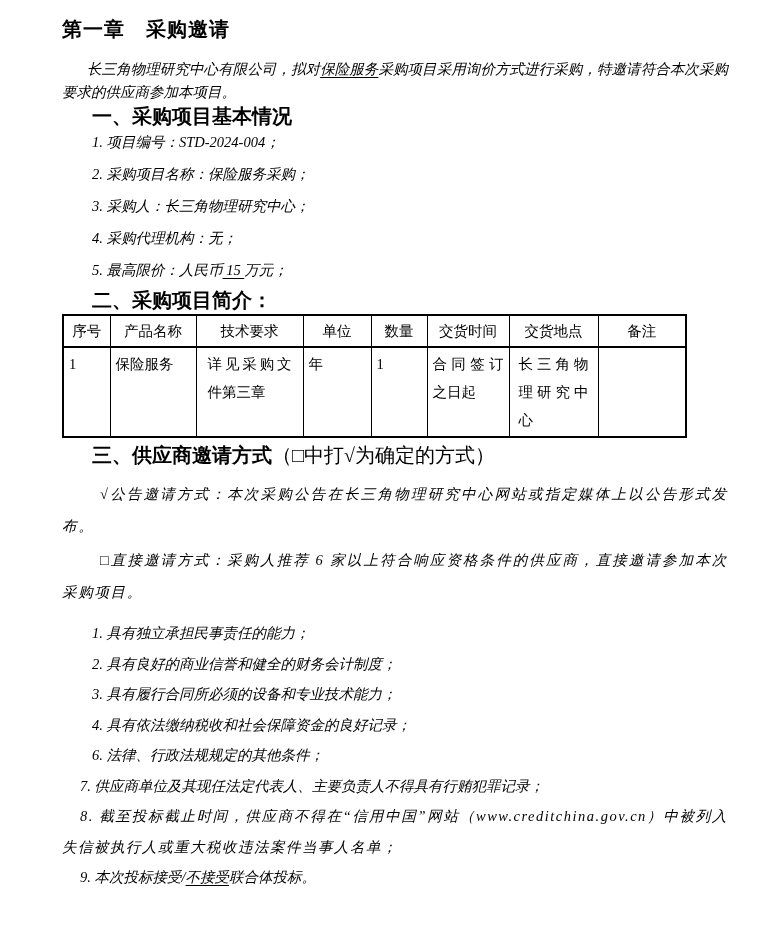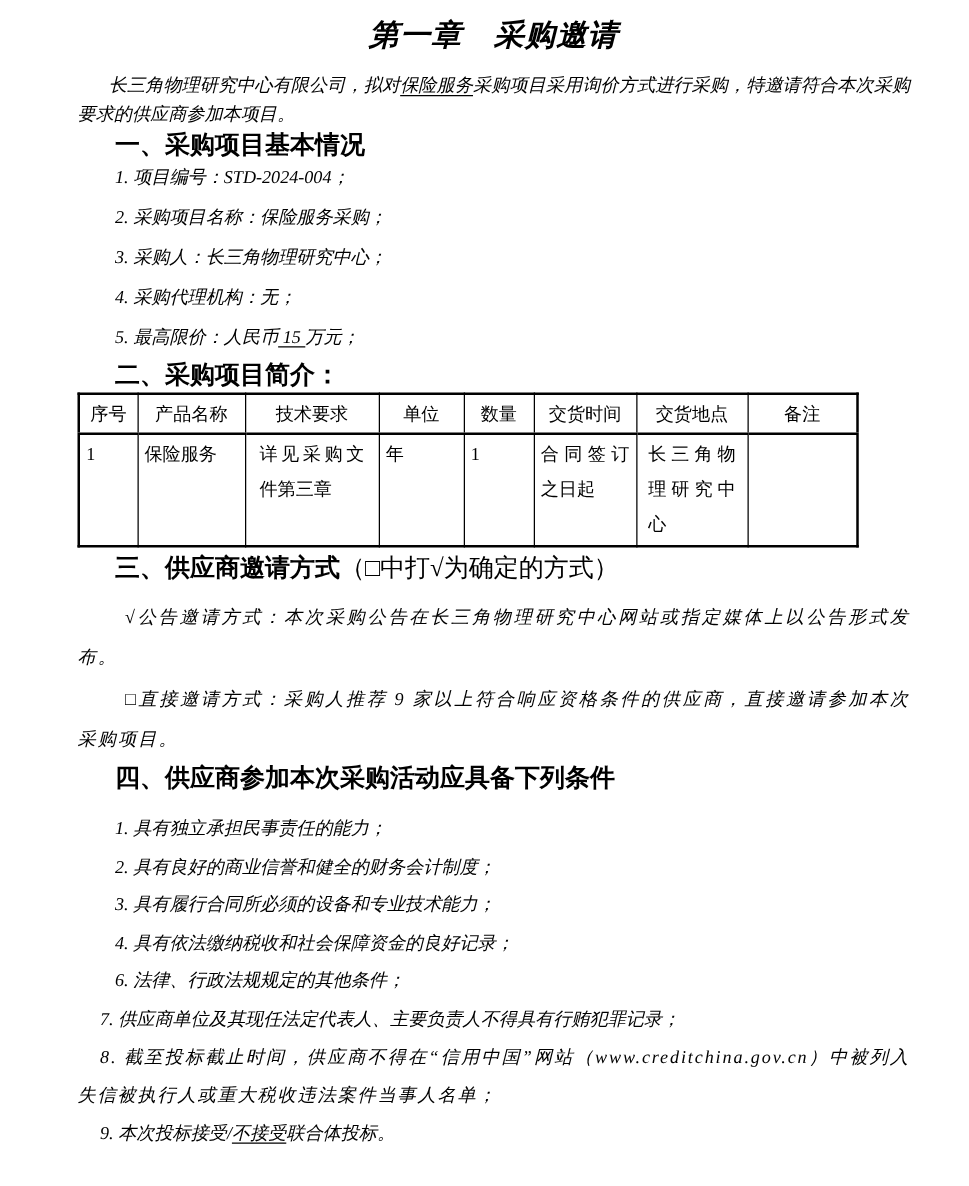--- a/index.html
+++ b/index.html
@@ -15,27 +15,25 @@
     font-family: "Liberation Serif", "DejaVu Serif", serif;
   }
   .page {
     box-sizing: border-box;
     width: 775px;
     height: 949px;
     padding: 12px 47px 0 62px;
     background: #ffffff;
   }
   .doc-title {
-    font-size: 24px;
+    font-size: 20px;
     font-weight: bold;
-    text-align: center;
     line-height: 34px;
     margin: 0 0 12px 0;
     letter-spacing: 1px;
-    font-style: italic;
   }
   .para {
     font-size: 14.5px;
     margin: 0;
     text-align: justify;
     font-style: italic;
   }
   .intro {
     line-height: 23px;
     text-indent: 25px;
@@ -147,23 +145,22 @@
       <td class="c6 just">长三角物理研究中心</td>
       <td></td>
     </tr>
   </tbody>
     </table>
 
   <p class="h h3x"><span>三、供应商邀请方式</span><span class="paren">（□中打√为确定的方式）</span></p>
 
   <p class="para opt opt1">√公告邀请方式：本次采购公告在长三角物理研究中心网站或指定媒体上以公告形式发布。</p>
 
-  <p class="para opt opt2">□直接邀请方式：采购人推荐 9 家以上符合响应资格条件的供应商，直接邀请参加本次采购项目。</p>
+  <p class="para opt opt2">□直接邀请方式：采购人推荐 6 家以上符合响应资格条件的供应商，直接邀请参加本次采购项目。</p>
 
-  <p class="h h4x">四、供应商参加本次采购活动应具备下列条件</p>
 
   <div class="list4">
     <p class="para item">1. 具有独立承担民事责任的能力；</p>
     <p class="para item">2. 具有良好的商业信誉和健全的财务会计制度；</p>
     <p class="para item">3. 具有履行合同所必须的设备和专业技术能力；</p>
     <p class="para item">4. 具有依法缴纳税收和社会保障资金的良好记录；</p>
     <p class="para item">6. 法律、行政法规规定的其他条件；</p>
     <p class="para item low">7. 供应商单位及其现任法定代表人、主要负责人不得具有行贿犯罪记录；</p>
     <p class="para item low spread">8. 截至投标截止时间，供应商不得在“信用中国”网站（www.creditchina.gov.cn）中被列入失信被执行人或重大税收违法案件当事人名单；</p>
     <p class="para item low"><span>9. 本次投标接受/</span><span class="u">不接受</span><span>联合体投标。</span></p>

